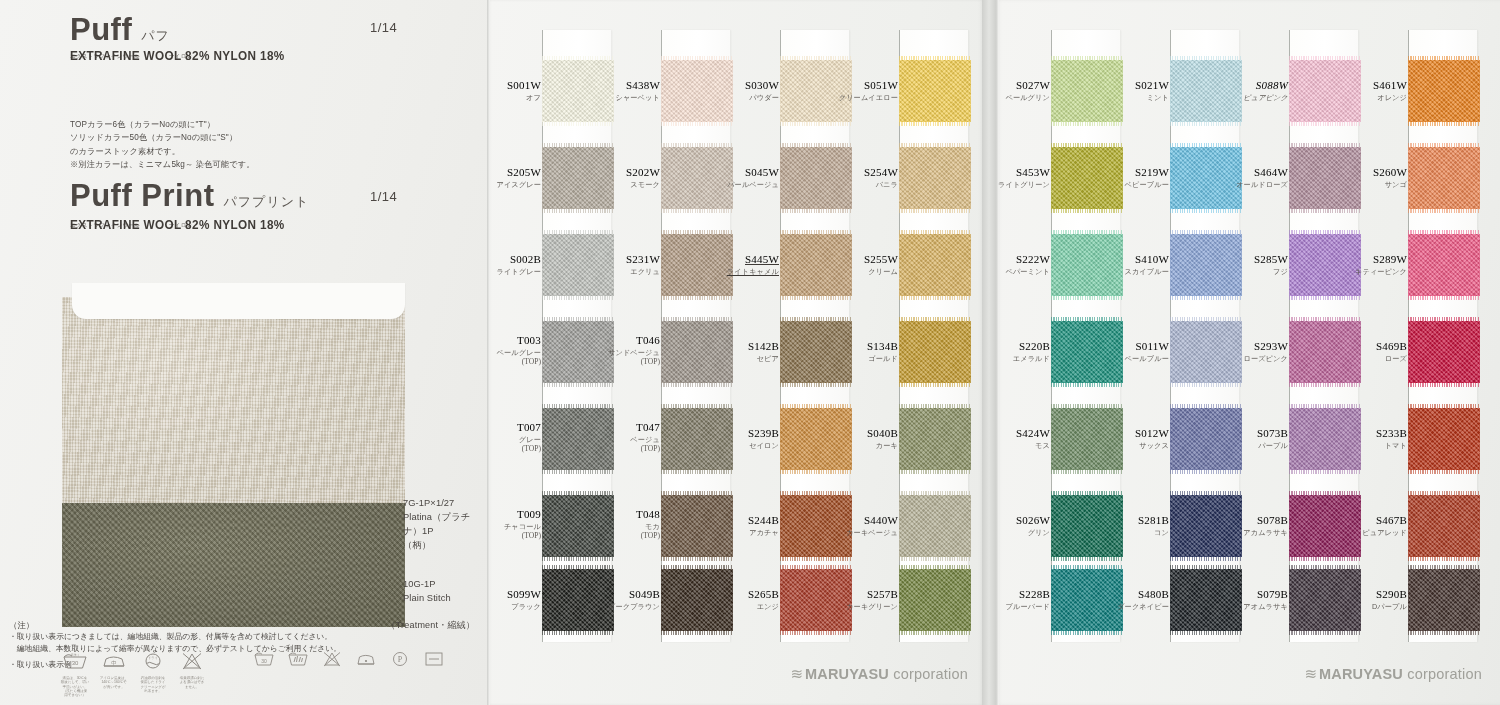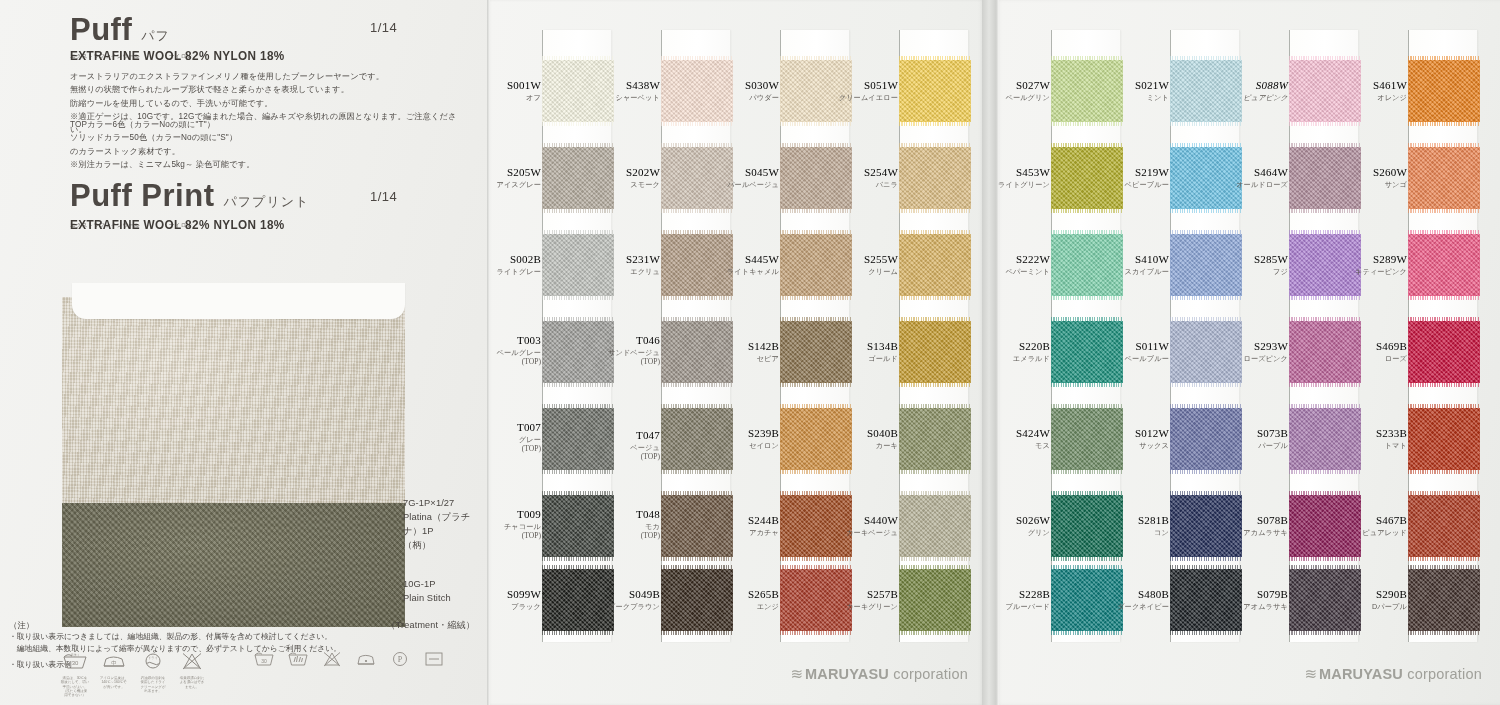--- a/index.html
+++ b/index.html
@@ -106,26 +106,20 @@
     <div class="pageno" style="left:370px; top:20px;">1/14</div>
 
     <div class="lp" style="left:70px; top:44px;">
       <span class="rubi">エクストラファインウール</span>
     </div>
     <div class="lp" style="left:169px; top:44px;">
       <span class="rubi">ナイロン</span>
     </div>
     <div class="lp comp" style="left:70px; top:49px;">EXTRAFINE WOOL 82%  NYLON 18%</div>
 
-    <div class="lp body-jp" style="left:70px; top:70px; width:400px;">
-      <div>オーストラリアのエクストラファインメリノ種を使用したブークレーヤーンです。</div>
-      <div>無撚りの状態で作られたループ形状で軽さと柔らかさを表現しています。</div>
-      <div>防縮ウールを使用しているので、手洗いが可能です。</div>
-      <div class="small">※適正ゲージは、10Gです。12Gで編まれた場合、編みキズや糸切れの原因となります。ご注意ください。</div>
-    </div>
     <div class="lp body-jp" style="left:70px; top:118px; width:400px;">
       <div>TOPカラー6色（カラーNoの頭に"T"）</div>
       <div>ソリッドカラー50色（カラーNoの頭に"S"）</div>
       <div>のカラーストック素材です。</div>
       <div class="small">※別注カラーは、ミニマム5kg～ 染色可能です。</div>
     </div>
 
     <div class="lp ttl-row" style="left:70px; top:178px;">
       <span class="ttl-en">Puff Print</span>
       <span class="ttl-jp">パフプリント</span>
@@ -340,21 +334,21 @@
           <div class="sw-inner"></div>
         </div>
         <div class="lbl" style="right: 70px; top: 305px; width: 92px;">
           <div class="code">T046</div>
           <div class="name">サンドベージュ</div>
           <div class="top">(TOP)</div>
         </div>
         <div class="sw" style="top: 378px; background: rgb(127, 122, 102); color: rgb(127, 122, 102);">
           <div class="sw-inner"></div>
         </div>
-        <div class="lbl" style="right: 70px; top: 400px; width: 92px;">
+        <div class="lbl" style="right: 70px; top: 392px; width: 92px;">
           <div class="code">T047</div>
           <div class="name">ベージュ</div>
           <div class="top">(TOP)</div>
         </div>
         <div class="sw" style="top: 465px; background: rgb(107, 86, 66); color: rgb(107, 86, 66);">
           <div class="sw-inner"></div>
         </div>
         <div class="lbl" style="right: 70px; top: 479px; width: 92px;">
           <div class="code">T048</div>
           <div class="name">モカ</div>
@@ -380,21 +374,21 @@
         <div class="sw" style="top: 117px; background: rgb(189, 168, 148); color: rgb(189, 168, 148);">
           <div class="sw-inner"></div>
         </div>
         <div class="lbl" style="right: 70px; top: 137px; width: 92px;">
           <div class="code">S045W</div>
           <div class="name">パールベージュ</div>
         </div>
         <div class="sw" style="top: 204px; background: rgb(194, 160, 119); color: rgb(194, 160, 119);">
           <div class="sw-inner"></div>
         </div>
-        <div class="lbl" style="right: 70px; top: 224px; width: 108px;">
+        <div class="lbl" style="right: 70px; top: 224px; width: 108px; text-decoration: underline;">
           <div class="code">S445W</div>
           <div class="name">ライトキャメル</div>
         </div>
         <div class="sw" style="top: 291px; background: rgb(138, 116, 80); color: rgb(138, 116, 80);">
           <div class="sw-inner"></div>
         </div>
         <div class="lbl" style="right: 70px; top: 311px; width: 92px;">
           <div class="code">S142B</div>
           <div class="name">セピア</div>
         </div>

